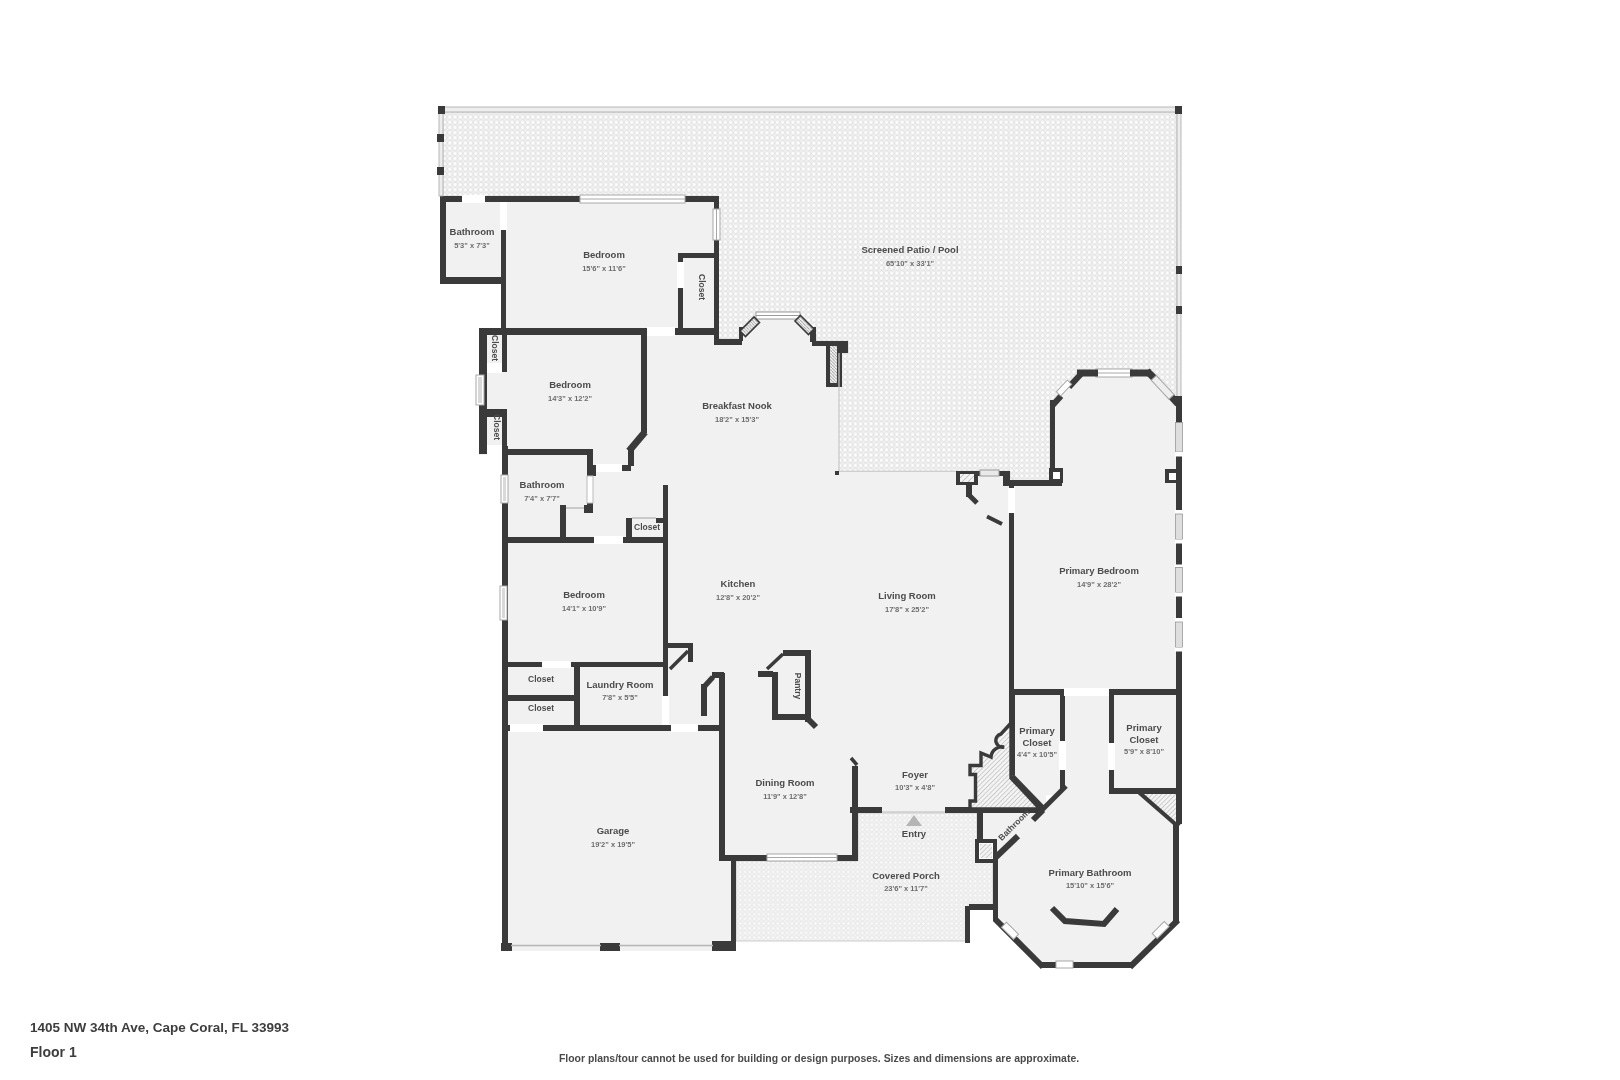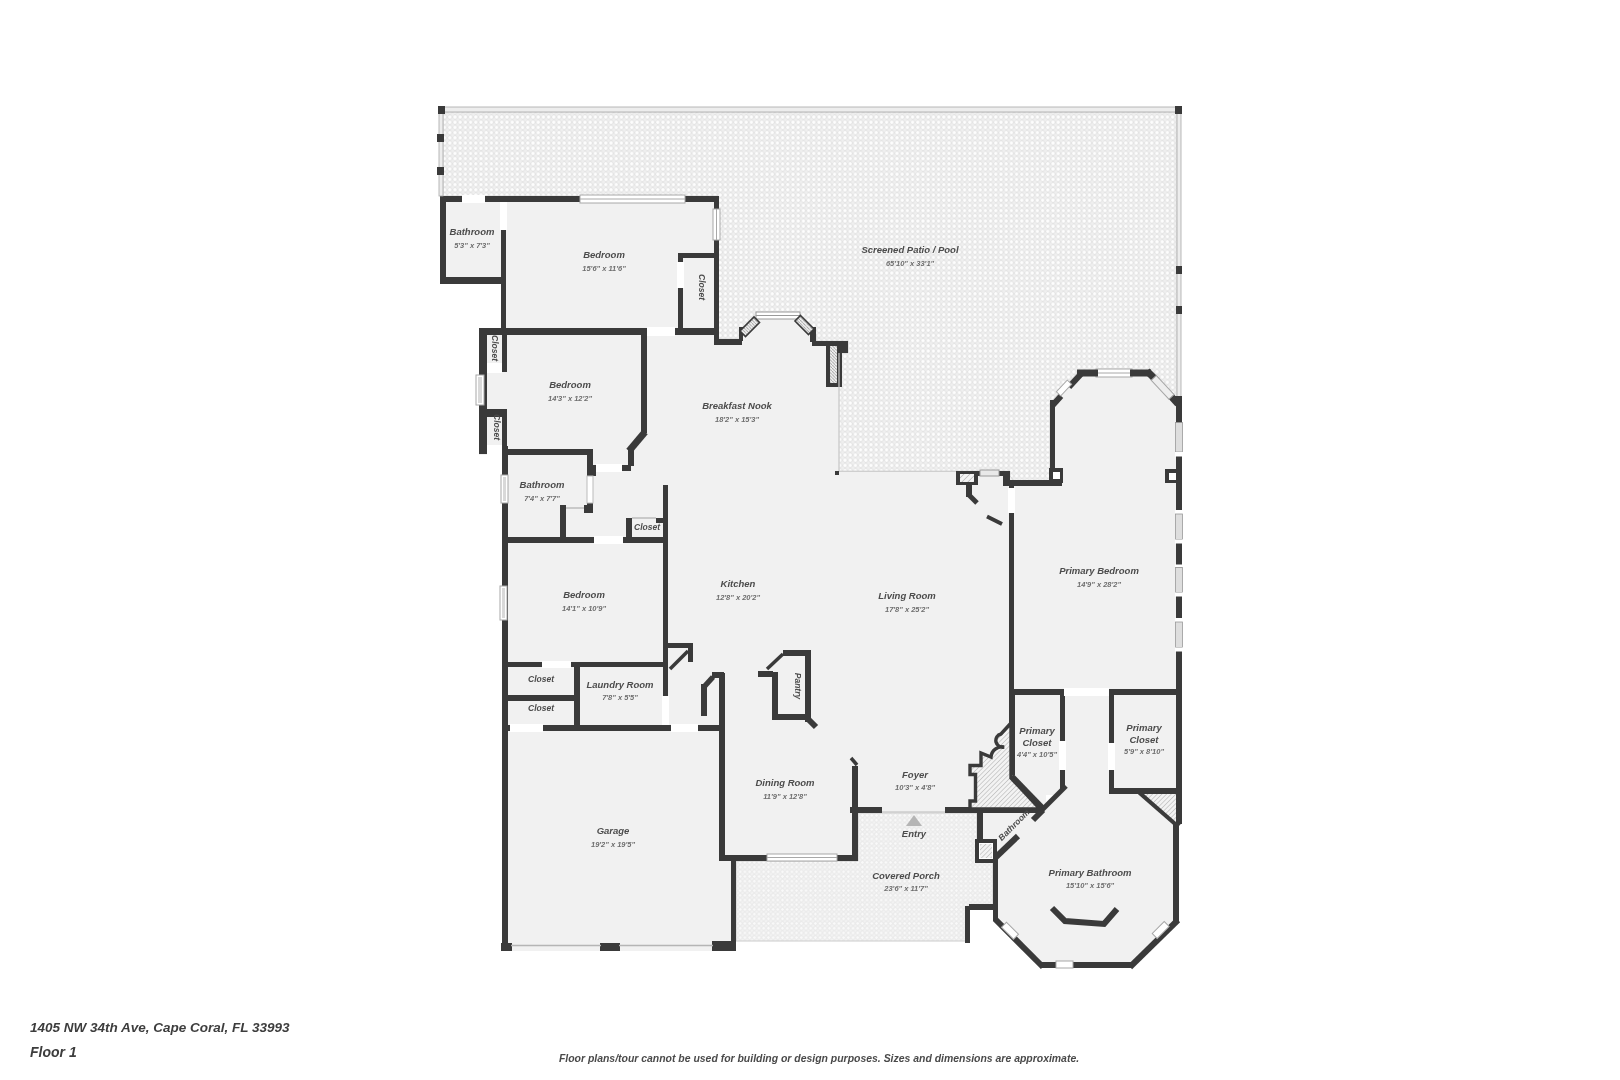--- a/index.html
+++ b/index.html
@@ -1,17 +1,17 @@
 <!DOCTYPE html>
 <html><head>
 <meta charset="utf-8">
 <style>
 html,body{margin:0;padding:0;background:#fff;}
 #page{position:relative;width:1620px;height:1080px;background:#14b8a6;overflow:hidden;
-font-family:"Liberation Sans",sans-serif;font-style:italic;}
+font-family:"Liberation Sans",sans-serif;}
 svg{position:absolute;left:0;top:0;}
 </style>
 </head>
 <body>
 <div id="page">
 <svg width="1620" height="1080" viewBox="0 0 1620 1080">
 <defs>
 <pattern id="patio" width="5.2" height="5.2" patternUnits="userSpaceOnUse">
   <rect width="5.2" height="5.2" fill="#f8f8f8"></rect>
   <circle cx="2.6" cy="2.6" r="2.15" fill="#fdfdfd" stroke="#e2e2e2" stroke-width="0.9"></circle>

